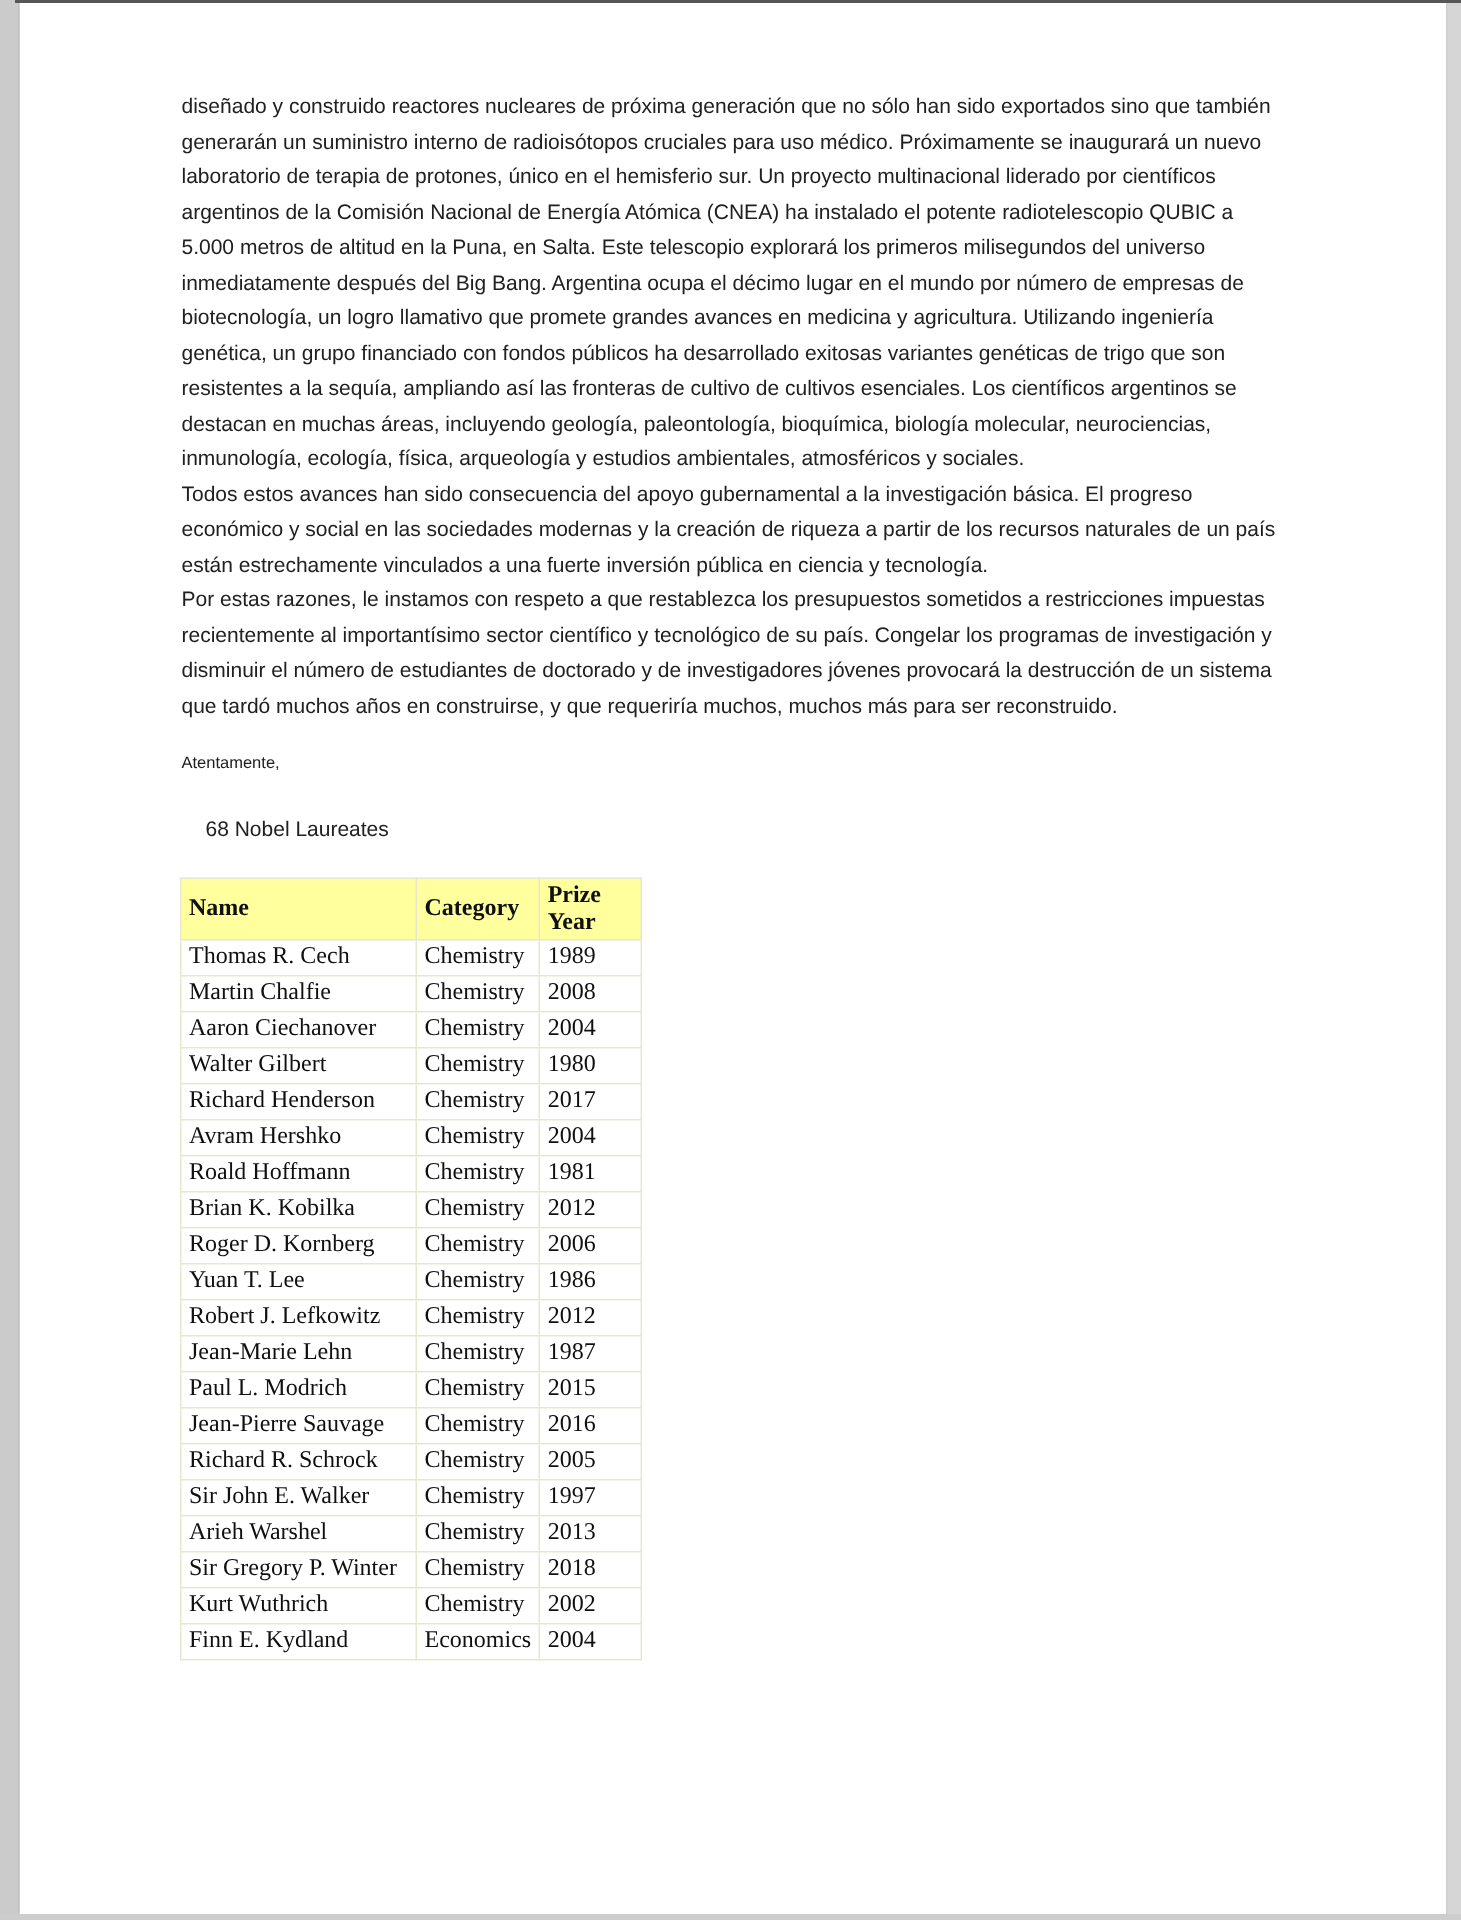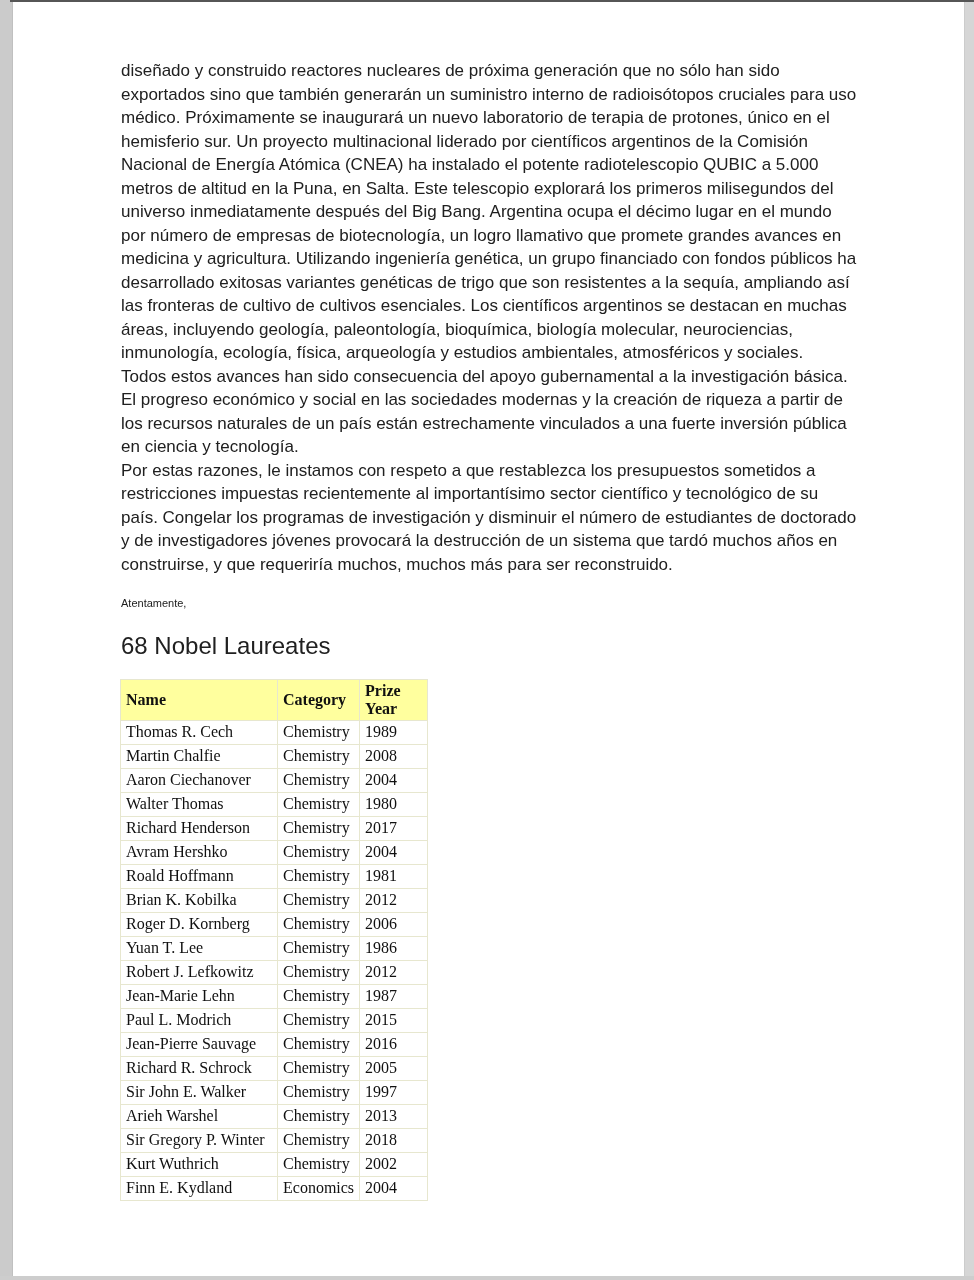--- a/index.html
+++ b/index.html
@@ -14,24 +14,24 @@
     background:#ffffff;
     position:relative;
     font-family:"Liberation Sans",sans-serif;
     overflow:hidden;
   }
   .edge-left{position:absolute;left:0;top:0;width:12px;height:1280px;background:var(--edge-gray);border-right:1px solid #c0c0c0;}
   .edge-right{position:absolute;right:0;top:0;width:9px;height:1280px;background:#d6d6d6;border-left:1px solid #cccccc;}
   .edge-top-line{position:absolute;left:10px;right:0;top:0;height:2px;background:#565656;}
   .edge-bottom{position:absolute;left:0;bottom:0;width:974px;height:4px;background:#cdcdcd;}
   .content{position:absolute;left:121px;top:0;width:737px;}
-  p.body-par{margin:0;font-size:17px;line-height:23.5px;color:var(--text);}
+  p.body-par{margin:0;font-size:14px;line-height:23.5px;color:var(--text);}
   p.first{margin-top:59px;}
   p.closing{margin:0;margin-top:16px;font-size:11px;line-height:23.5px;color:var(--text);}
-  .sign-heading{margin:0;margin-top:17px;font-size:24px;line-height:26px;font-weight:normal;color:var(--text);}
+  .sign-heading{margin:16px;margin-top:17px;font-size:14px;line-height:26px;font-weight:normal;color:var(--text);}
   table.laureates{
     margin-top:20px;margin-left:-1px;
     border-collapse:collapse;
     font-family:"Liberation Serif",serif;
     font-size:16px;color:#101010;
   }
   table.laureates th{
     background:var(--header-bg);
     font-weight:bold;text-align:left;
     border:1px solid var(--table-border);
@@ -86,21 +86,21 @@
           <td class="name">Martin Chalfie</td>
           <td class="category">Chemistry</td>
           <td class="year">2008</td>
         </tr>
         <tr>
           <td class="name">Aaron Ciechanover</td>
           <td class="category">Chemistry</td>
           <td class="year">2004</td>
         </tr>
         <tr>
-          <td class="name">Walter Thomas</td>
+          <td class="name">Walter Gilbert</td>
           <td class="category">Chemistry</td>
           <td class="year">1980</td>
         </tr>
         <tr>
           <td class="name">Richard Henderson</td>
           <td class="category">Chemistry</td>
           <td class="year">2017</td>
         </tr>
         <tr>
           <td class="name">Avram Hershko</td>

